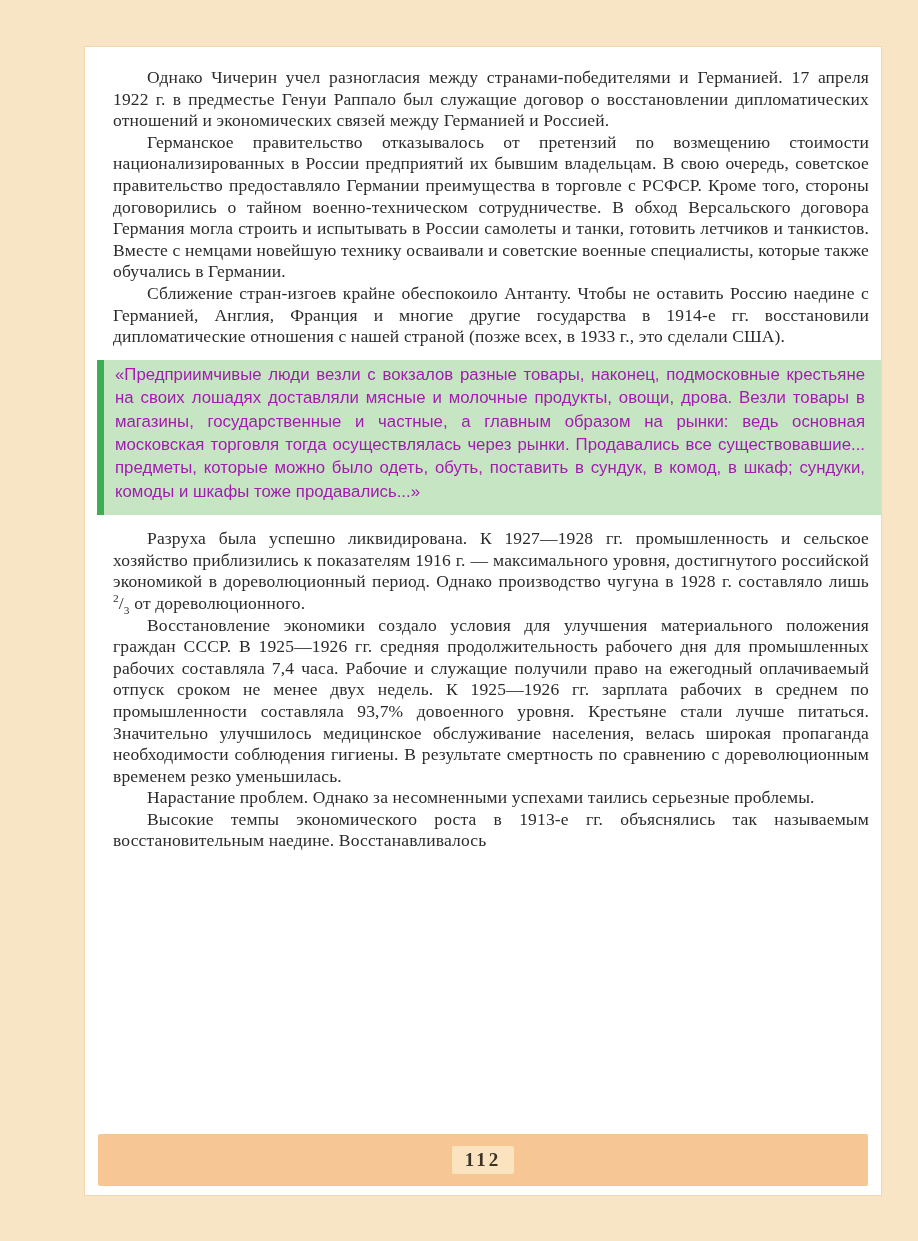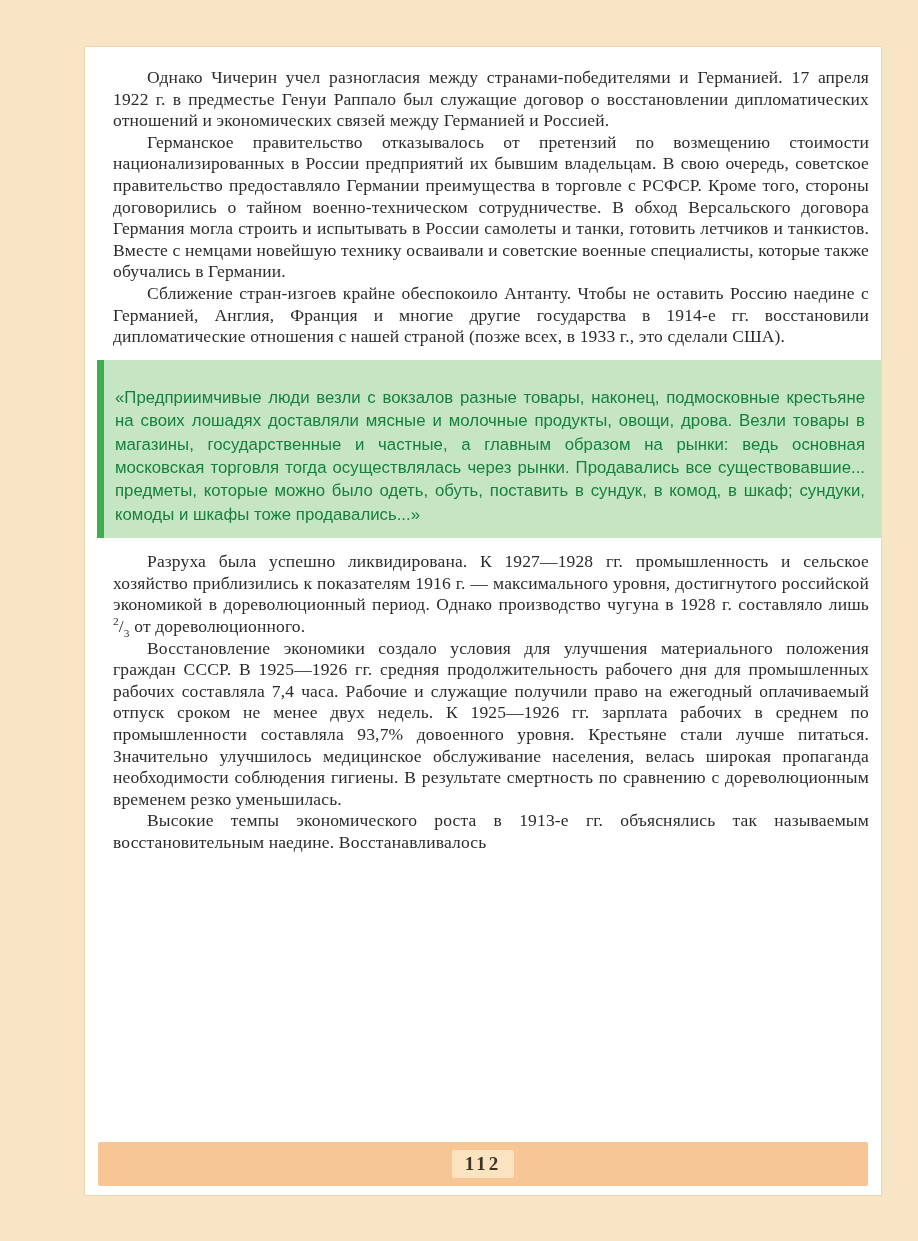--- a/index.html
+++ b/index.html
@@ -28,35 +28,35 @@
     line-height: 21.6px;
     text-align: justify;
     text-indent: 34px;
     letter-spacing: 0.15px;
   }
   .bold { font-weight: normal; }
   .quote {
     margin: 12px -12px 13px -16px;
     background: #c6e6c3;
     border-left: 7px solid #3fae52;
-    padding: 26px 16px 12px 11px;
+    padding: 3px 16px 12px 11px;
     font-family: "Liberation Sans", sans-serif;
     font-size: 16.8px;
     line-height: 23.4px;
     text-align: justify;
-    color: #15803d;
+    color: #a21caf;
   }
   .frac-sup { vertical-align: super; font-size: 0.65em; line-height: 0; }
   .frac-sub { vertical-align: sub; font-size: 0.65em; line-height: 0; }
   .footer-strip {
     position: absolute;
     left: 13px;
     right: 13px;
     bottom: 9px;
-    height: 44px;
+    height: 52px;
     background: #f6c795;
     border-radius: 2px;
     display: flex;
     align-items: center;
     justify-content: center;
     margin-top: 44px;
   }
   .page-num-box {
     background: #fbe3bf;
     padding: 3px 13px;
@@ -81,20 +81,21 @@
 
     <p class="para"><span>Сближение стран-изгоев крайне обеспокоило Антанту. Чтобы не оставить Россию наедине с Германией, Англия, Франция и многие другие государства в 1914-е гг. восстановили дипломатические отношения с нашей страной (позже всех, в 1933 г., это сделали США).</span></p>
 
 
     <div class="quote"><span>«Предприимчивые люди везли с вокзалов разные товары, наконец, подмосковные крестьяне на своих лошадях доставляли мясные и молочные продукты, овощи, дрова. Везли товары в магазины, государственные и частные, а главным образом на рынки: ведь основная московская торговля тогда осуществлялась через рынки. Продавались все существовавшие... предметы, которые можно было одеть, обуть, поставить в сундук, в комод, в шкаф; сундуки, комоды и шкафы тоже продавались...»</span></div>
 
     <p class="para"><span>Разруха была успешно ликвидирована. К 1927—1928 гг. промышленность и сельское хозяйство приблизились к показателям 1916 г. — максимального уровня, достигнутого российской экономикой в дореволюционный период. Однако производство чугуна в 1928 г. составляло лишь </span><span class="frac-sup">2</span><span>/</span><span class="frac-sub">3</span><span> от дореволюционного.</span></p>
 
     <p class="para"><span>Восстановление экономики создало условия для улучшения материального положения граждан СССР. В 1925—1926 гг. средняя продолжительность рабочего дня для промышленных рабочих составляла 7,4 часа. Рабочие и служащие получили право на ежегодный оплачиваемый отпуск сроком не менее двух недель. К 1925—1926 гг. зарплата рабочих в среднем по промышленности составляла 93,7% довоенного уровня. Крестьяне стали лучше питаться. Значительно улучшилось медицинское обслуживание населения, велась широкая пропаганда необходимости соблюдения гигиены. В результате смертность по сравнению с дореволюционным временем резко уменьшилась.</span></p>
 
+    <p class="para"><span class="bold">Нарастание проблем.</span><span> Однако за несомненными успехами таились серьезные проблемы.</span></p>
 
     <p class="para"><span>Высокие темпы экономического роста в 1913-е гг. объяснялись так называемым </span><span class="bold">восстановительным наедине</span><span>. Восстанавливалось</span></p>
 
   </div>
 
   <div class="footer-strip">
     <div class="page-num-box">
       <span class="page-num">112</span>
     </div>
   </div>

